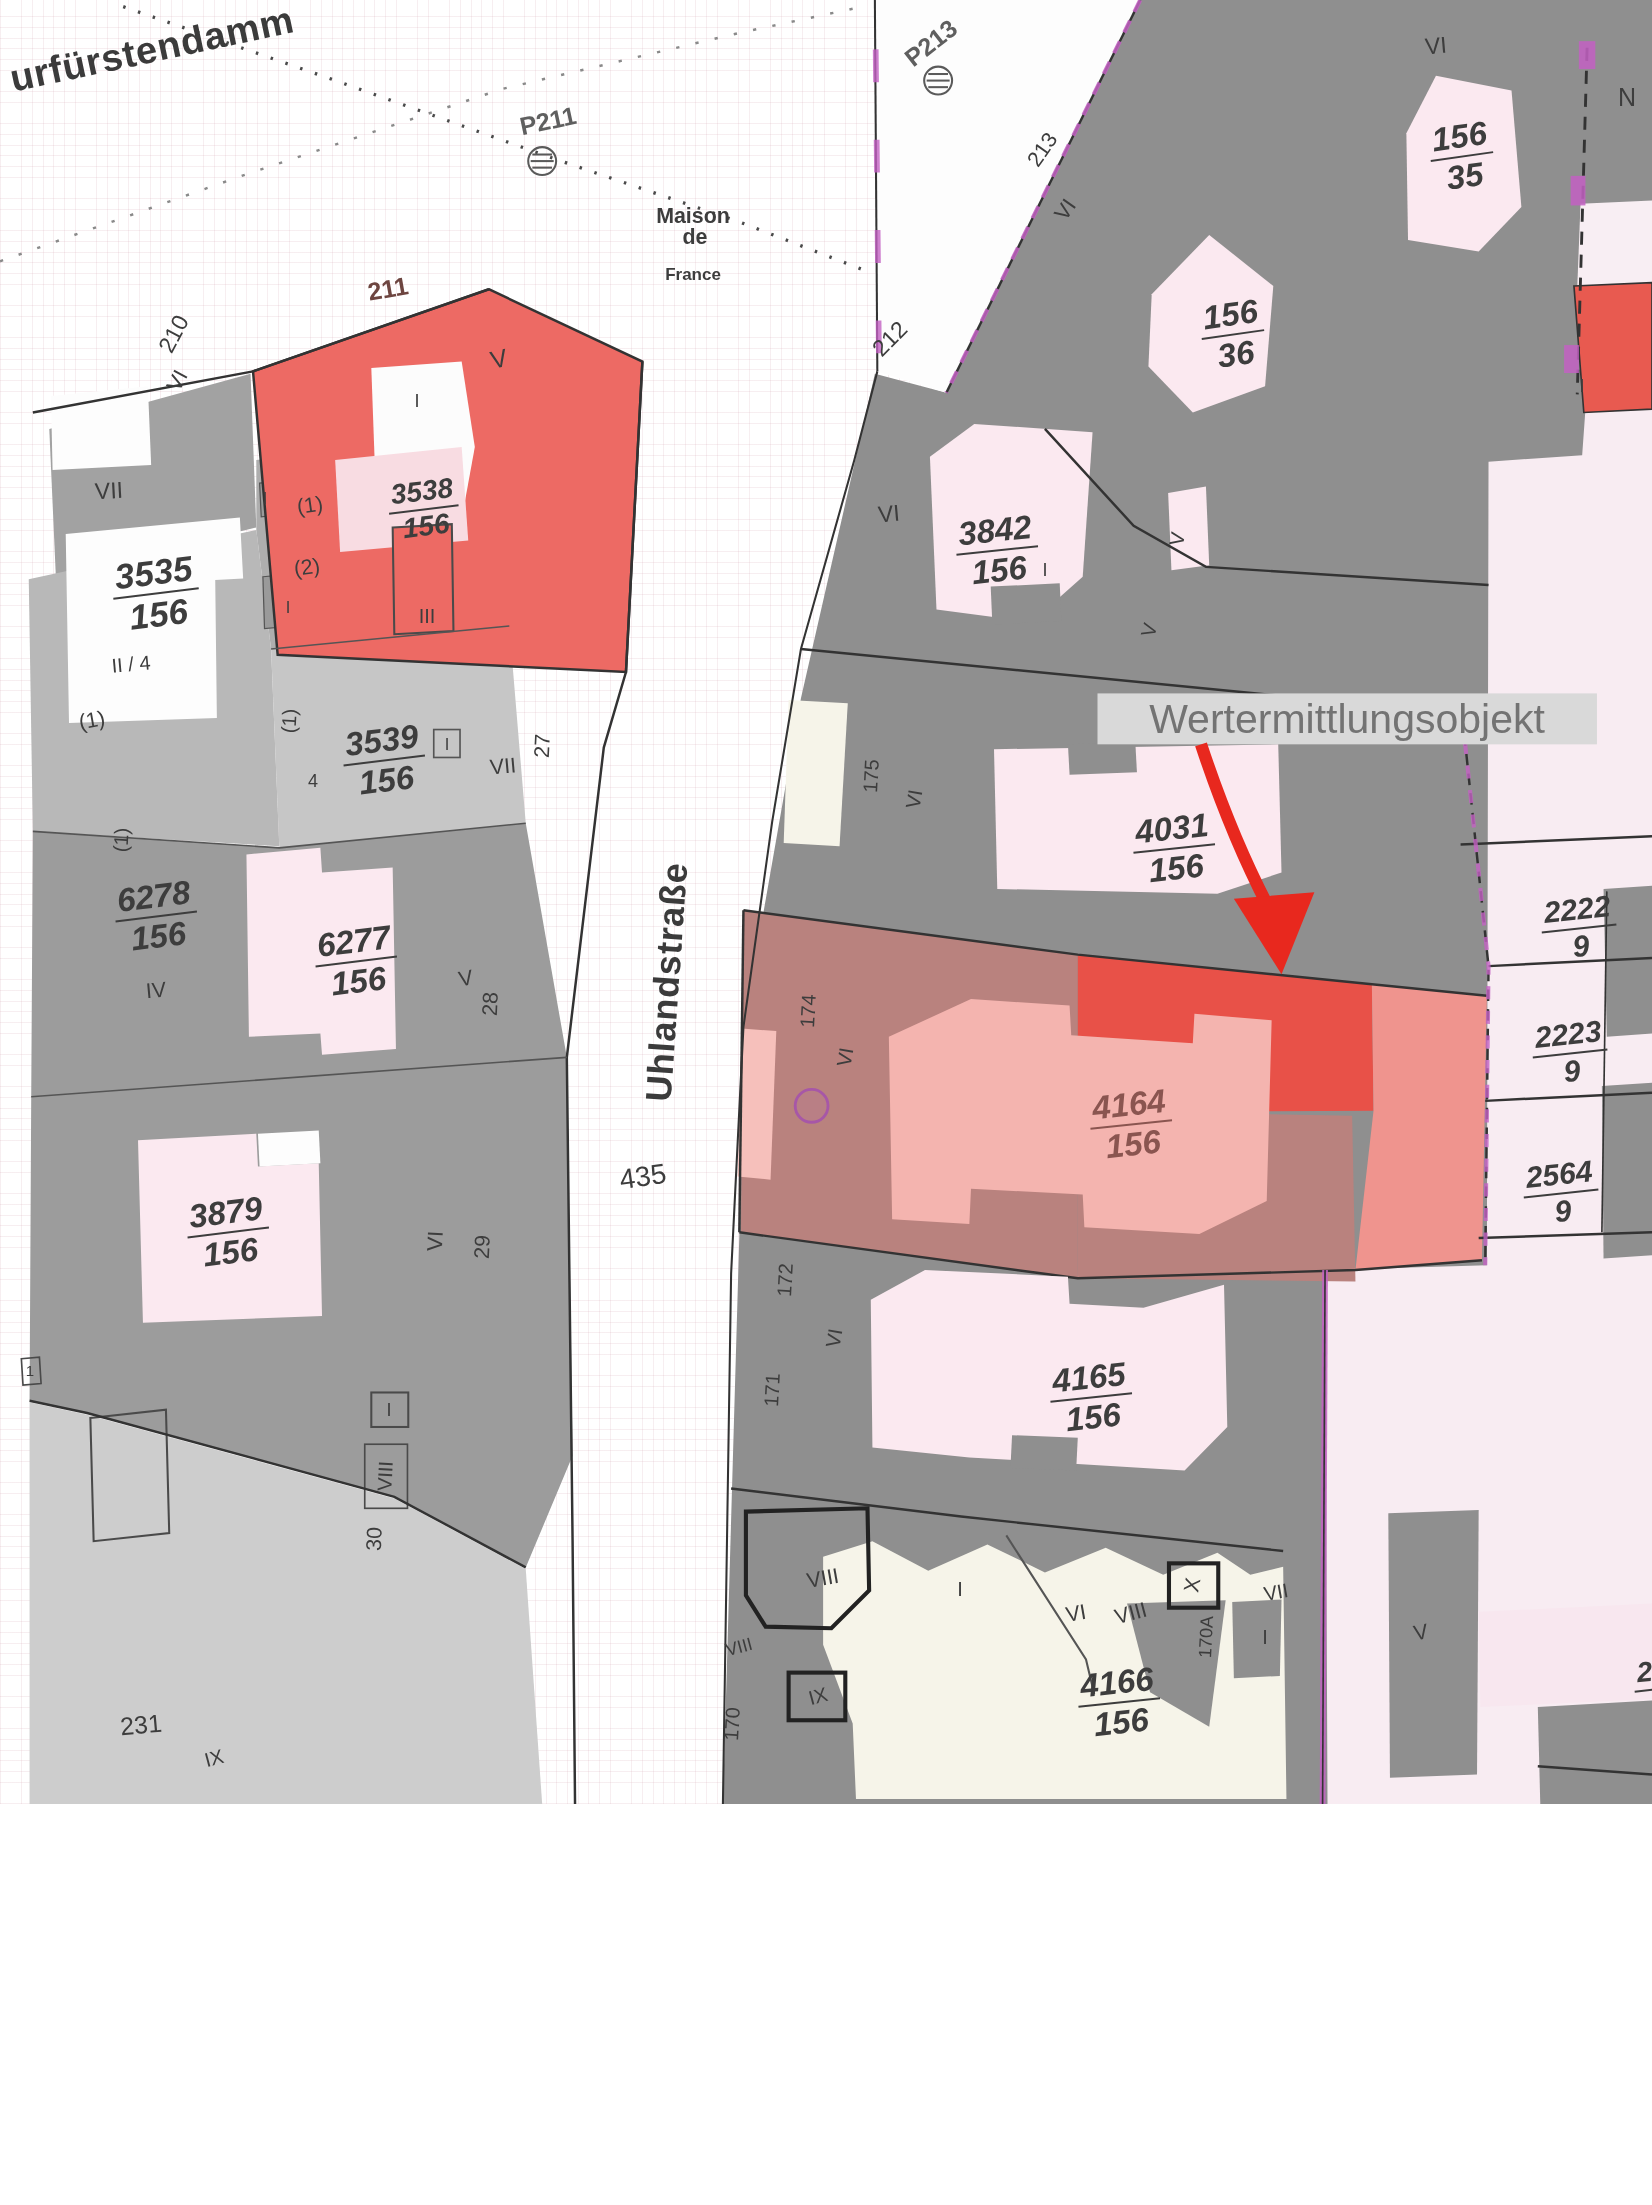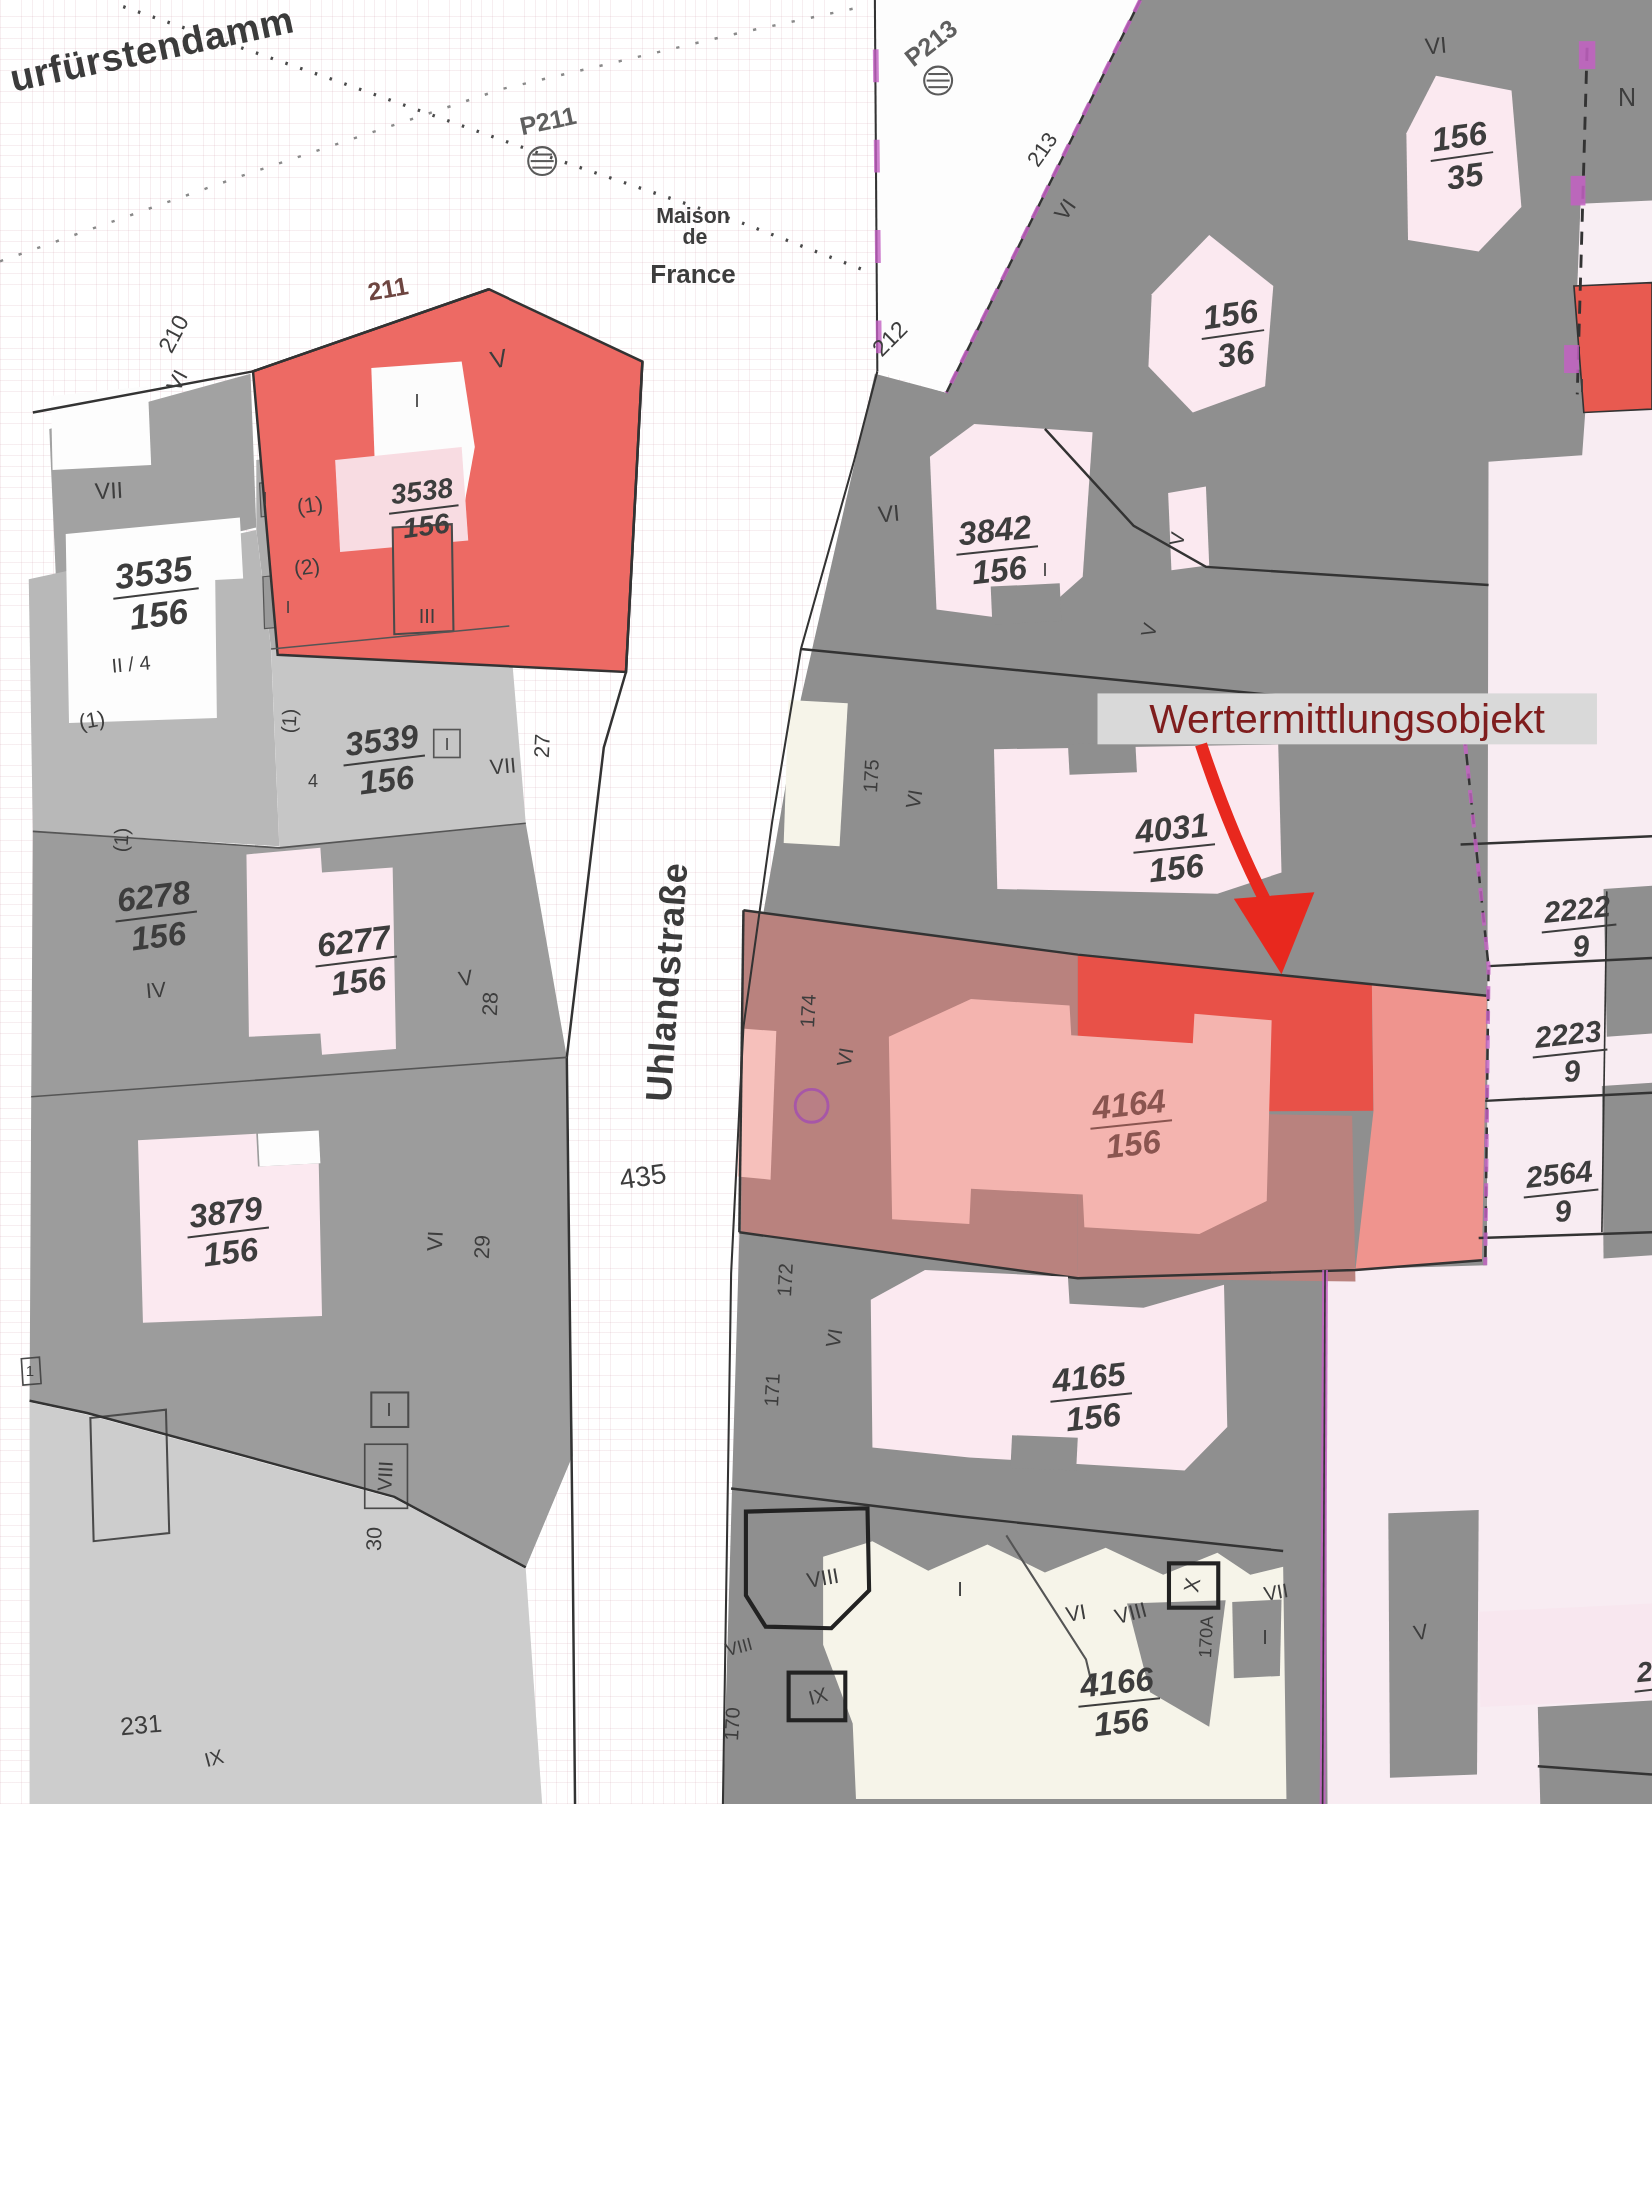--- a/index.html
+++ b/index.html
@@ -11,21 +11,21 @@
     repeating-linear-gradient(90deg, rgba(205,150,165,.16) 0 0.8px, transparent 0.8px 10.7px);}
   #shapes{position:absolute;left:0;top:0;}
   #labels{position:absolute;left:0;top:0;width:1652px;height:1804px;}
   .lbl{position:absolute;white-space:pre;color:#3d3d3d;line-height:1;
        transform:translate(-50%,-50%);}
   .lbl.plain{font-weight:400;}
   .lbl.plainb{font-weight:700;}
   .lbl.muted{color:#5f5f5f;font-weight:700;}
   .lbl.street{color:#3b3b3b;font-weight:700;letter-spacing:0.8px;}
   .lbl.redlbl{color:#6d4540;font-weight:700;}
-  .lbl.annot{color:#7f1d1d;font-weight:400;letter-spacing:0px;}
+  .lbl.annot{color:#737373;font-weight:400;letter-spacing:0px;}
   .lbl.parcel,.lbl.parcelred{font-style:italic;font-weight:700;text-align:center;}
   .lbl.parcelred{color:#8a5550;}
   .frac-top{display:block;border-bottom:2.5px solid currentColor;padding:0 4.1px 2.5px 4.1px;}
   .frac-bot{display:block;padding-top:2.5px;}
 </style>
 </head>
 <body>
 
 <div id="stage">
   <div id="map-bg"></div>
@@ -155,21 +155,21 @@
 
     <rect x="0" y="2196" width="2011" height="488" fill="#ffffff"></rect>
   </svg>
 
   <div id="labels">
       <div class="lbl street" style="left: 152px; top: 49px; font-size: 38px; transform: translate(-50%, -50%) rotate(-12deg);">urfürstendamm</div>
       <div class="lbl street" style="left: 667px; top: 982px; font-size: 36px; transform: translate(-50%, -50%) rotate(-86deg);">Uhlandstraße</div>
       <div class="lbl plain" style="left: 643px; top: 1177px; font-size: 28px; transform: translate(-50%, -50%) rotate(-8deg);">435</div>
       <div class="lbl plainb" style="left: 693px; top: 217px; font-size: 21.4px; transform: translate(-50%, -50%) rotate(0deg);">Maison</div>
       <div class="lbl plainb" style="left: 695px; top: 238px; font-size: 21.4px; transform: translate(-50%, -50%) rotate(0deg);">de</div>
-      <div class="lbl plainb" style="left: 693px; top: 274px; font-size: 26px; transform: translate(-50%, -50%) rotate(0deg);">France</div>
+      <div class="lbl plainb" style="left: 693px; top: 274px; font-size: 17px; transform: translate(-50%, -50%) rotate(0deg);">France</div>
       <div class="lbl muted" style="left: 548px; top: 121px; font-size: 25px; transform: translate(-50%, -50%) rotate(-12deg);">P211</div>
       <div class="lbl muted" style="left: 931px; top: 43px; font-size: 25px; transform: translate(-50%, -50%) rotate(-38deg);">P213</div>
       <div class="lbl annot" style="left: 1347px; top: 719px; font-size: 41px; transform: translate(-50%, -50%) rotate(0deg);">Wertermittlungsobjekt</div>
       <div class="lbl plain" style="left: 174px; top: 334px; font-size: 23px; transform: translate(-50%, -50%) rotate(-62deg);">210</div>
       <div class="lbl plain" style="left: 178px; top: 381px; font-size: 21.4px; transform: translate(-50%, -50%) rotate(-62deg);">VI</div>
       <div class="lbl plain" style="left: 109px; top: 491px; font-size: 23px; transform: translate(-50%, -50%) rotate(-3deg);">VII</div>
       <div class="lbl redlbl" style="left: 388px; top: 289px; font-size: 25px; transform: translate(-50%, -50%) rotate(-10deg);">211</div>
       <div class="lbl plain" style="left: 499px; top: 359px; font-size: 25px; transform: translate(-50%, -50%) rotate(-12deg);">V</div>
       <div class="lbl plain" style="left: 417px; top: 401px; font-size: 18px; transform: translate(-50%, -50%) rotate(0deg);">I</div>
       <div class="lbl plain" style="left: 427px; top: 616px; font-size: 20px; transform: translate(-50%, -50%) rotate(0deg);">III</div>

